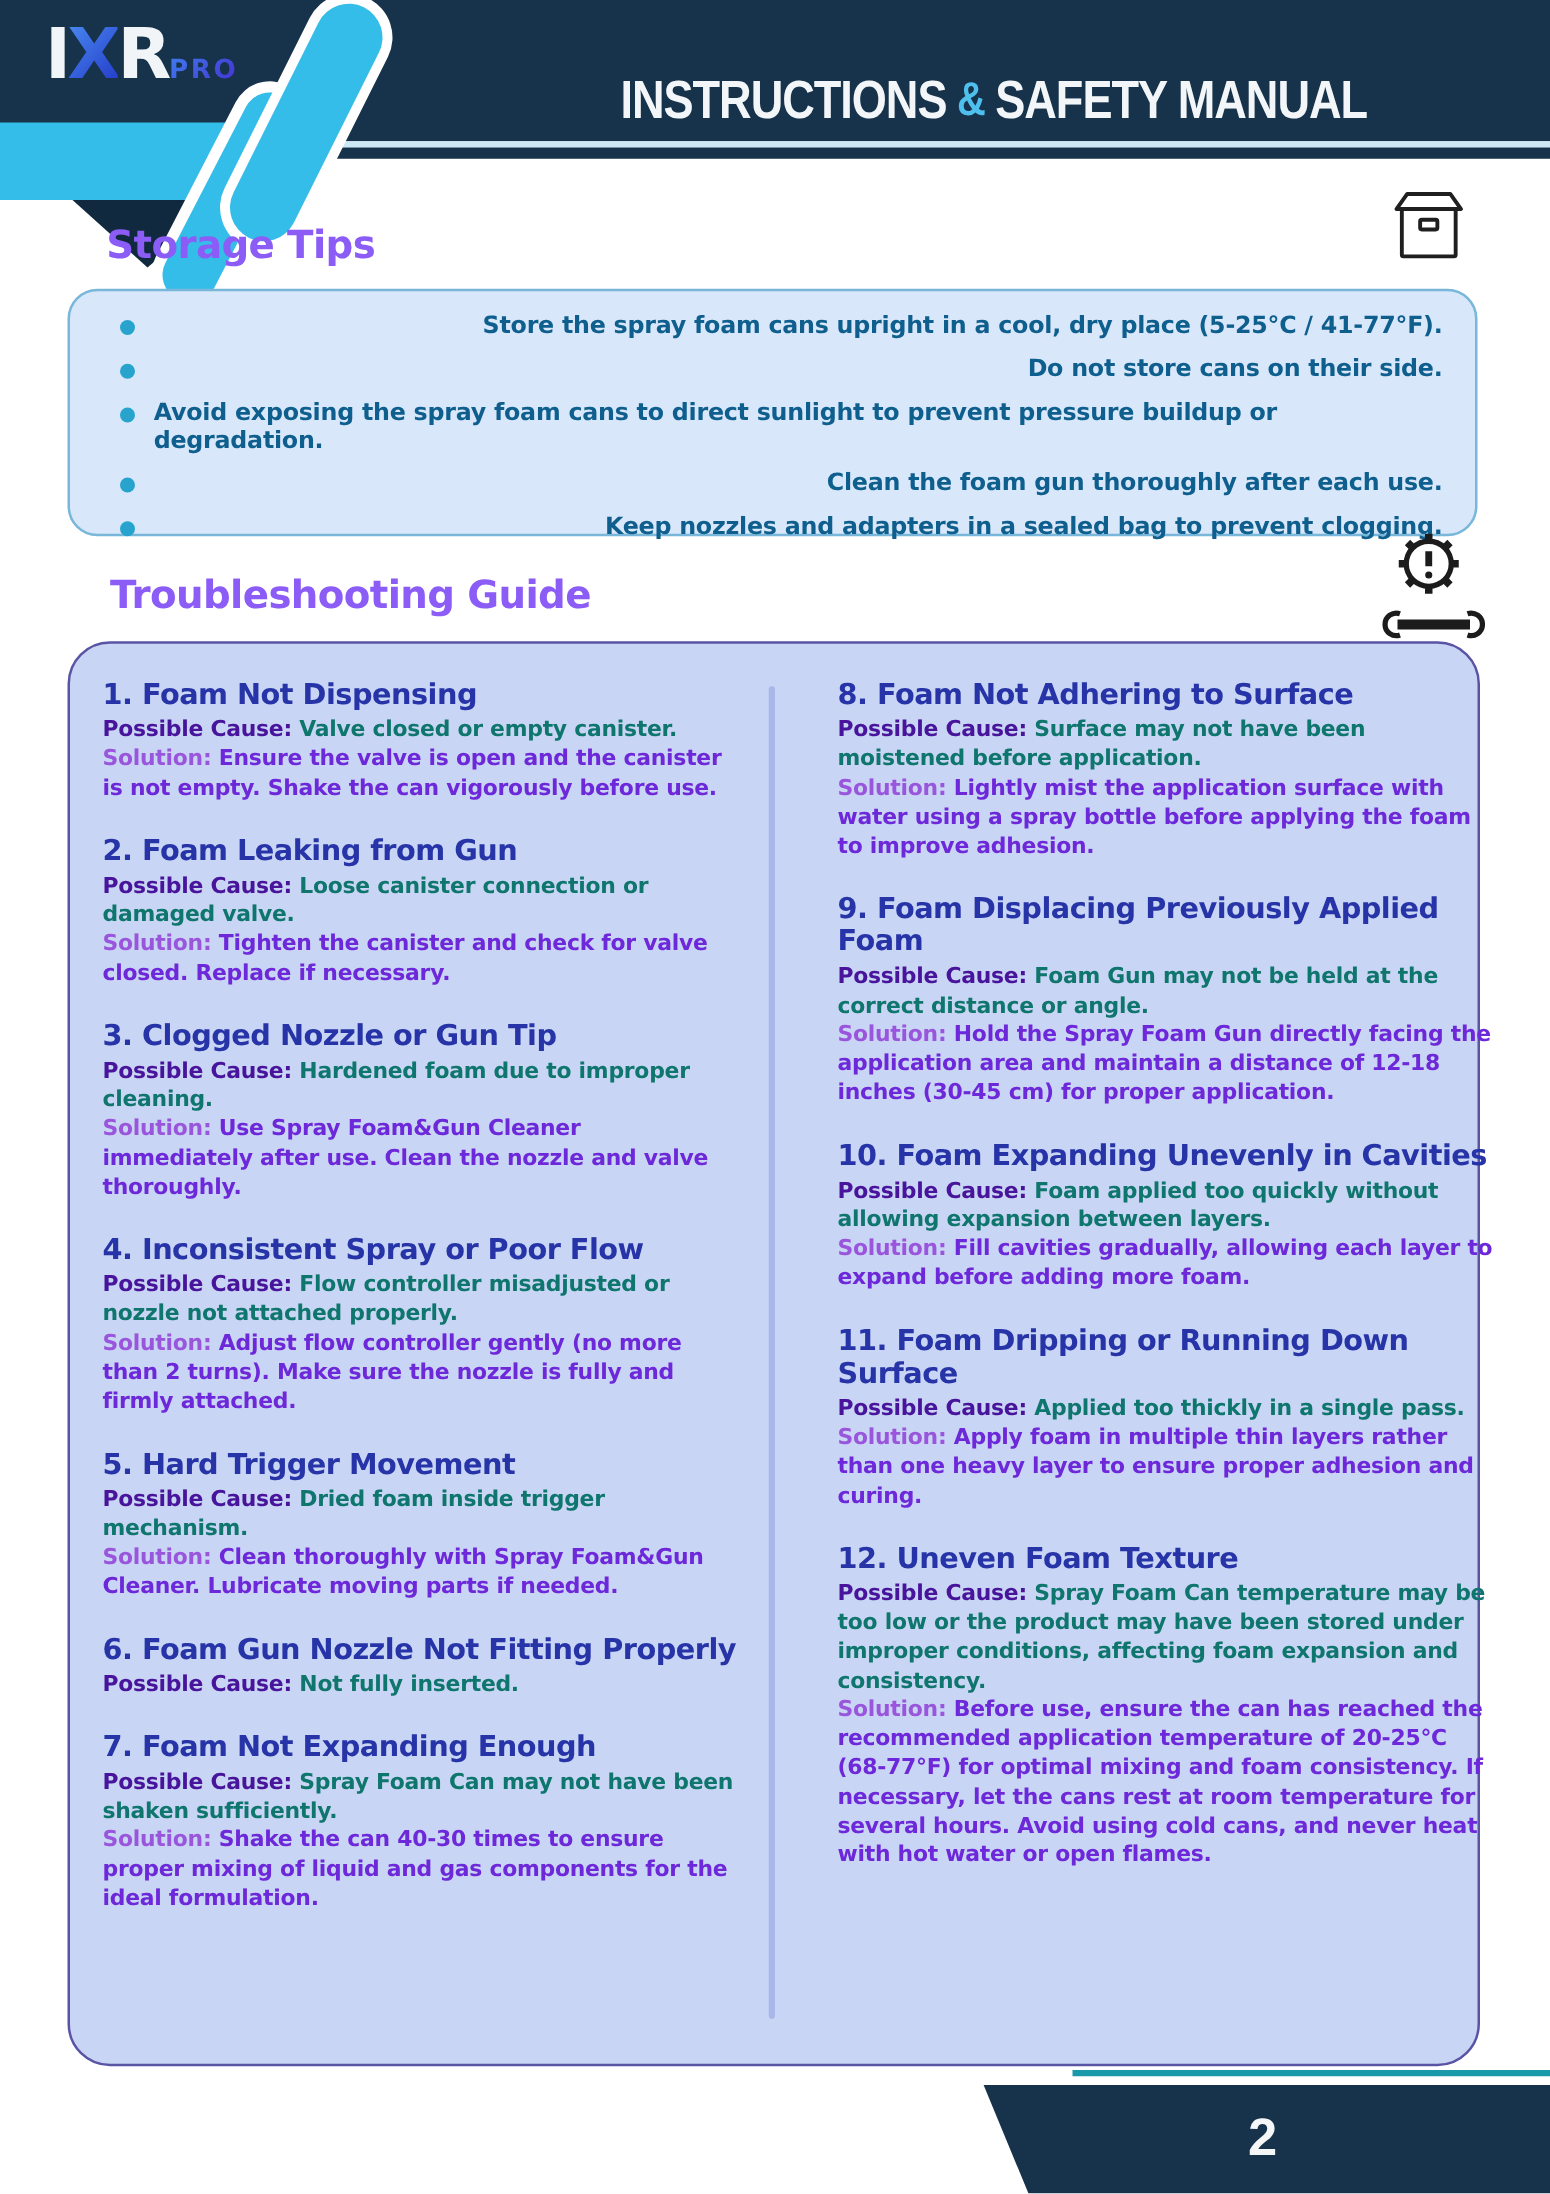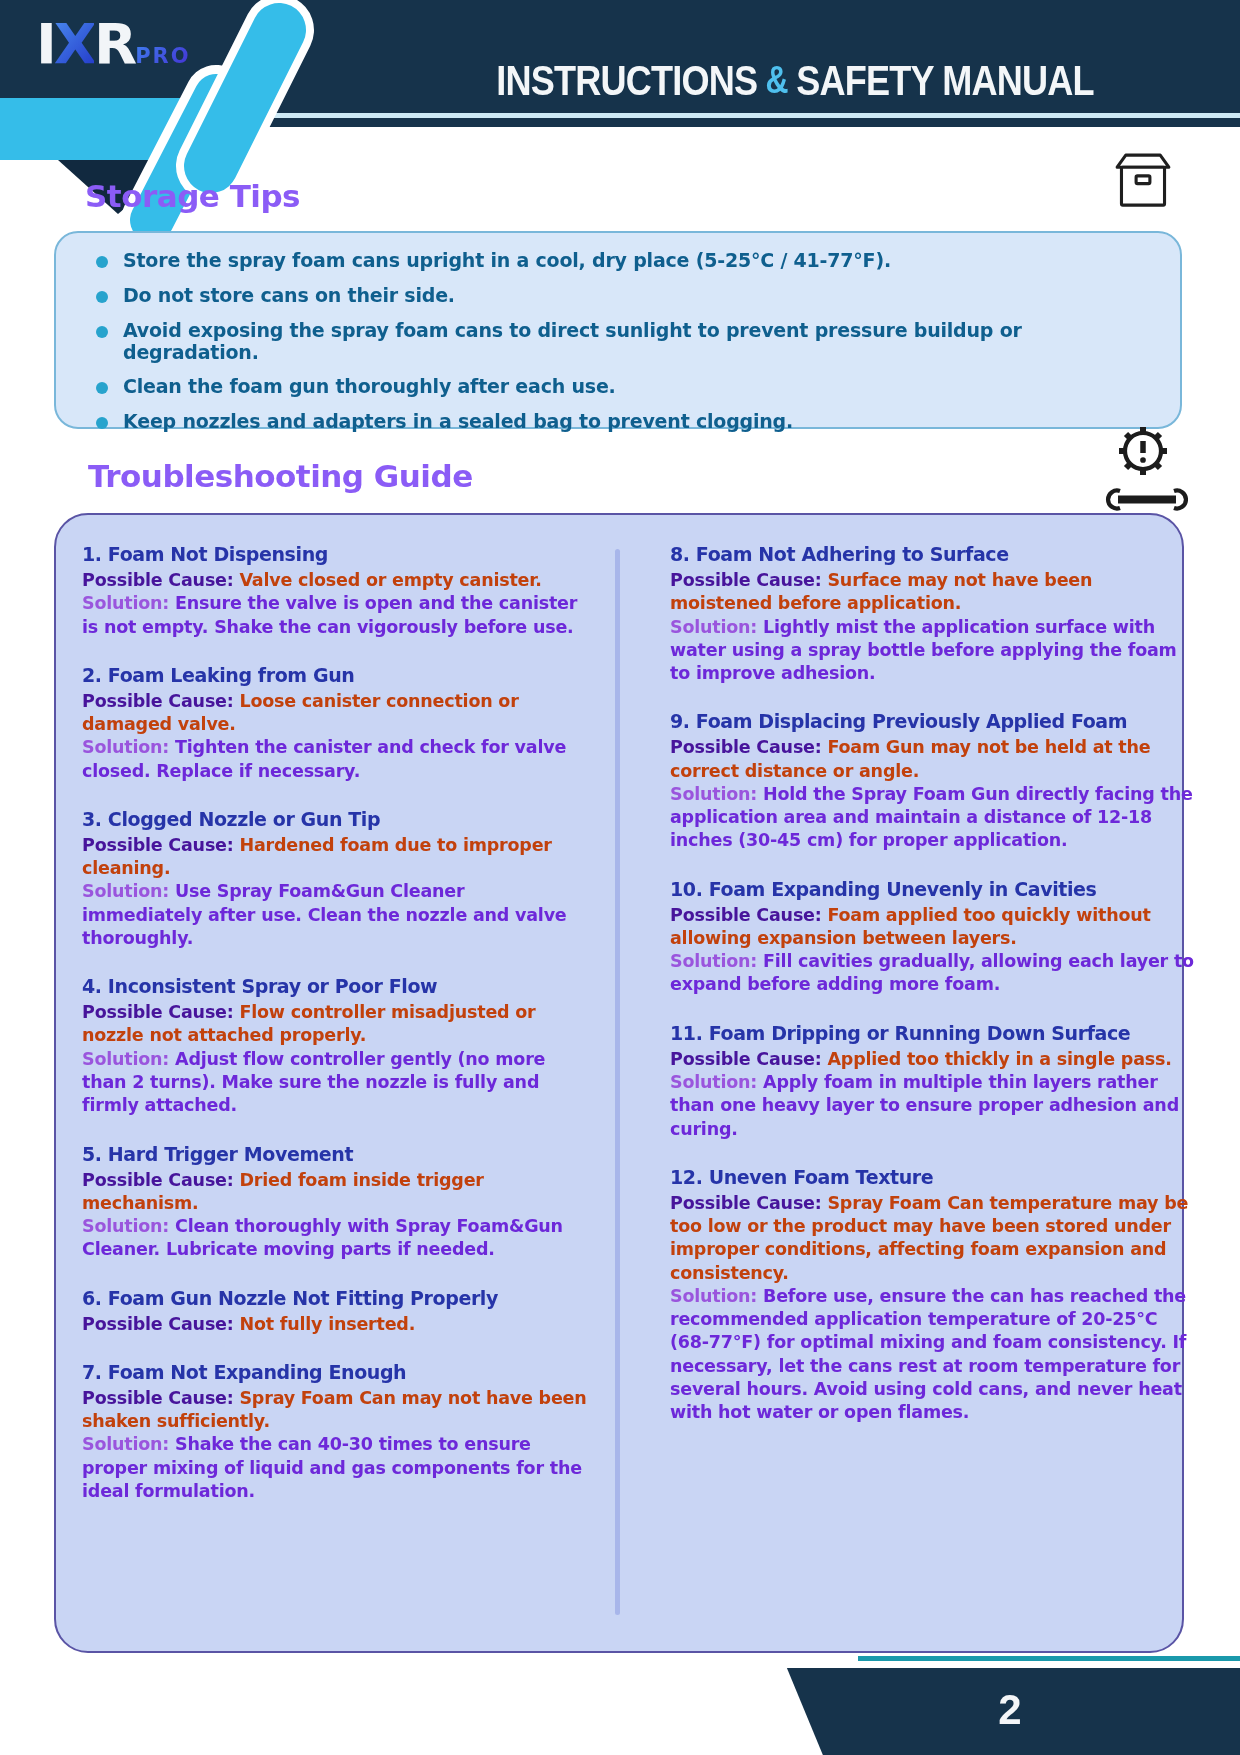--- a/index.html
+++ b/index.html
@@ -38,43 +38,43 @@
   .sec-icon{position:absolute;}
   #storage-icon{top:150px;left:1112px;}
   #ts-icon{top:420px;left:1096px;}
   
   .tips-box{
     position:absolute;top:231px;left:54px;width:1128px;height:198px;
     background:#d8e7f9;border:2px solid #79b7da;border-radius:24px;
     box-sizing:border-box;padding:17px 26px 8px 40px;
   }
   .tips-list{list-style:none;margin:0;padding:0;}
-  .tip{display:flex;align-items:flex-start;gap:15px;margin-bottom:13px;}
+  .tip{display:flex;align-items:flex-start;gap:15px;margin-bottom:13px;justify-content:space-between;}
   .tip .dot{flex:0 0 auto;width:12px;height:12px;border-radius:50%;background:#27a3cd;margin-top:6px;}
   .tip .tip-text{font-size:19px;font-weight:bold;color:#0f5f8e;letter-spacing:-0.2px;line-height:1.15;}
   
   .ts-box{
     position:absolute;top:513px;left:54px;width:1130px;height:1140px;
     background:#c9d5f4;border:2.5px solid #5a54a5;border-radius:34px;
     box-sizing:border-box;
   }
   .ts-col{position:absolute;top:28px;}
   #ts-col-left{left:26px;width:508px;}
   #ts-col-right{left:590px;width:528px;margin-left:24px;}
   .ts-divider{
     position:absolute;left:559px;top:34px;width:5px;height:1066px;
     background:#a8b6ea;border-radius:3px;
   }
   .ts-item{margin-bottom:25px;}
   .ts-title{
-    margin:0 0 4px 0;font-size:19px;font-weight:bold;color:#2634a8;letter-spacing:-0.4px;
+    margin:0 0 4px 0;font-size:23px;font-weight:bold;color:#2634a8;letter-spacing:-0.4px;
   }
   .ts-body p{margin:0;font-size:17.5px;font-weight:bold;line-height:1.33;letter-spacing:-0.2px;}
   .pc-label{color:#47149b;}
-  .pc-text{color:#c2410c;}
+  .pc-text{color:#0f766e;}
   .sol-label{color:#9a55dd;}
   .sol-text{color:#6d28d9;}
   
   .footer-teal-line{
     position:absolute;left:858px;top:1656px;width:382px;height:5px;background:#1a99ab;
   }
   .footer-shape{
     position:absolute;left:650px;top:1668px;width:590px;height:87px;background:#16334b;
     clip-path:polygon(23.2% 0, 100% 0, 100% 100%, 29.3% 100%);
   }

